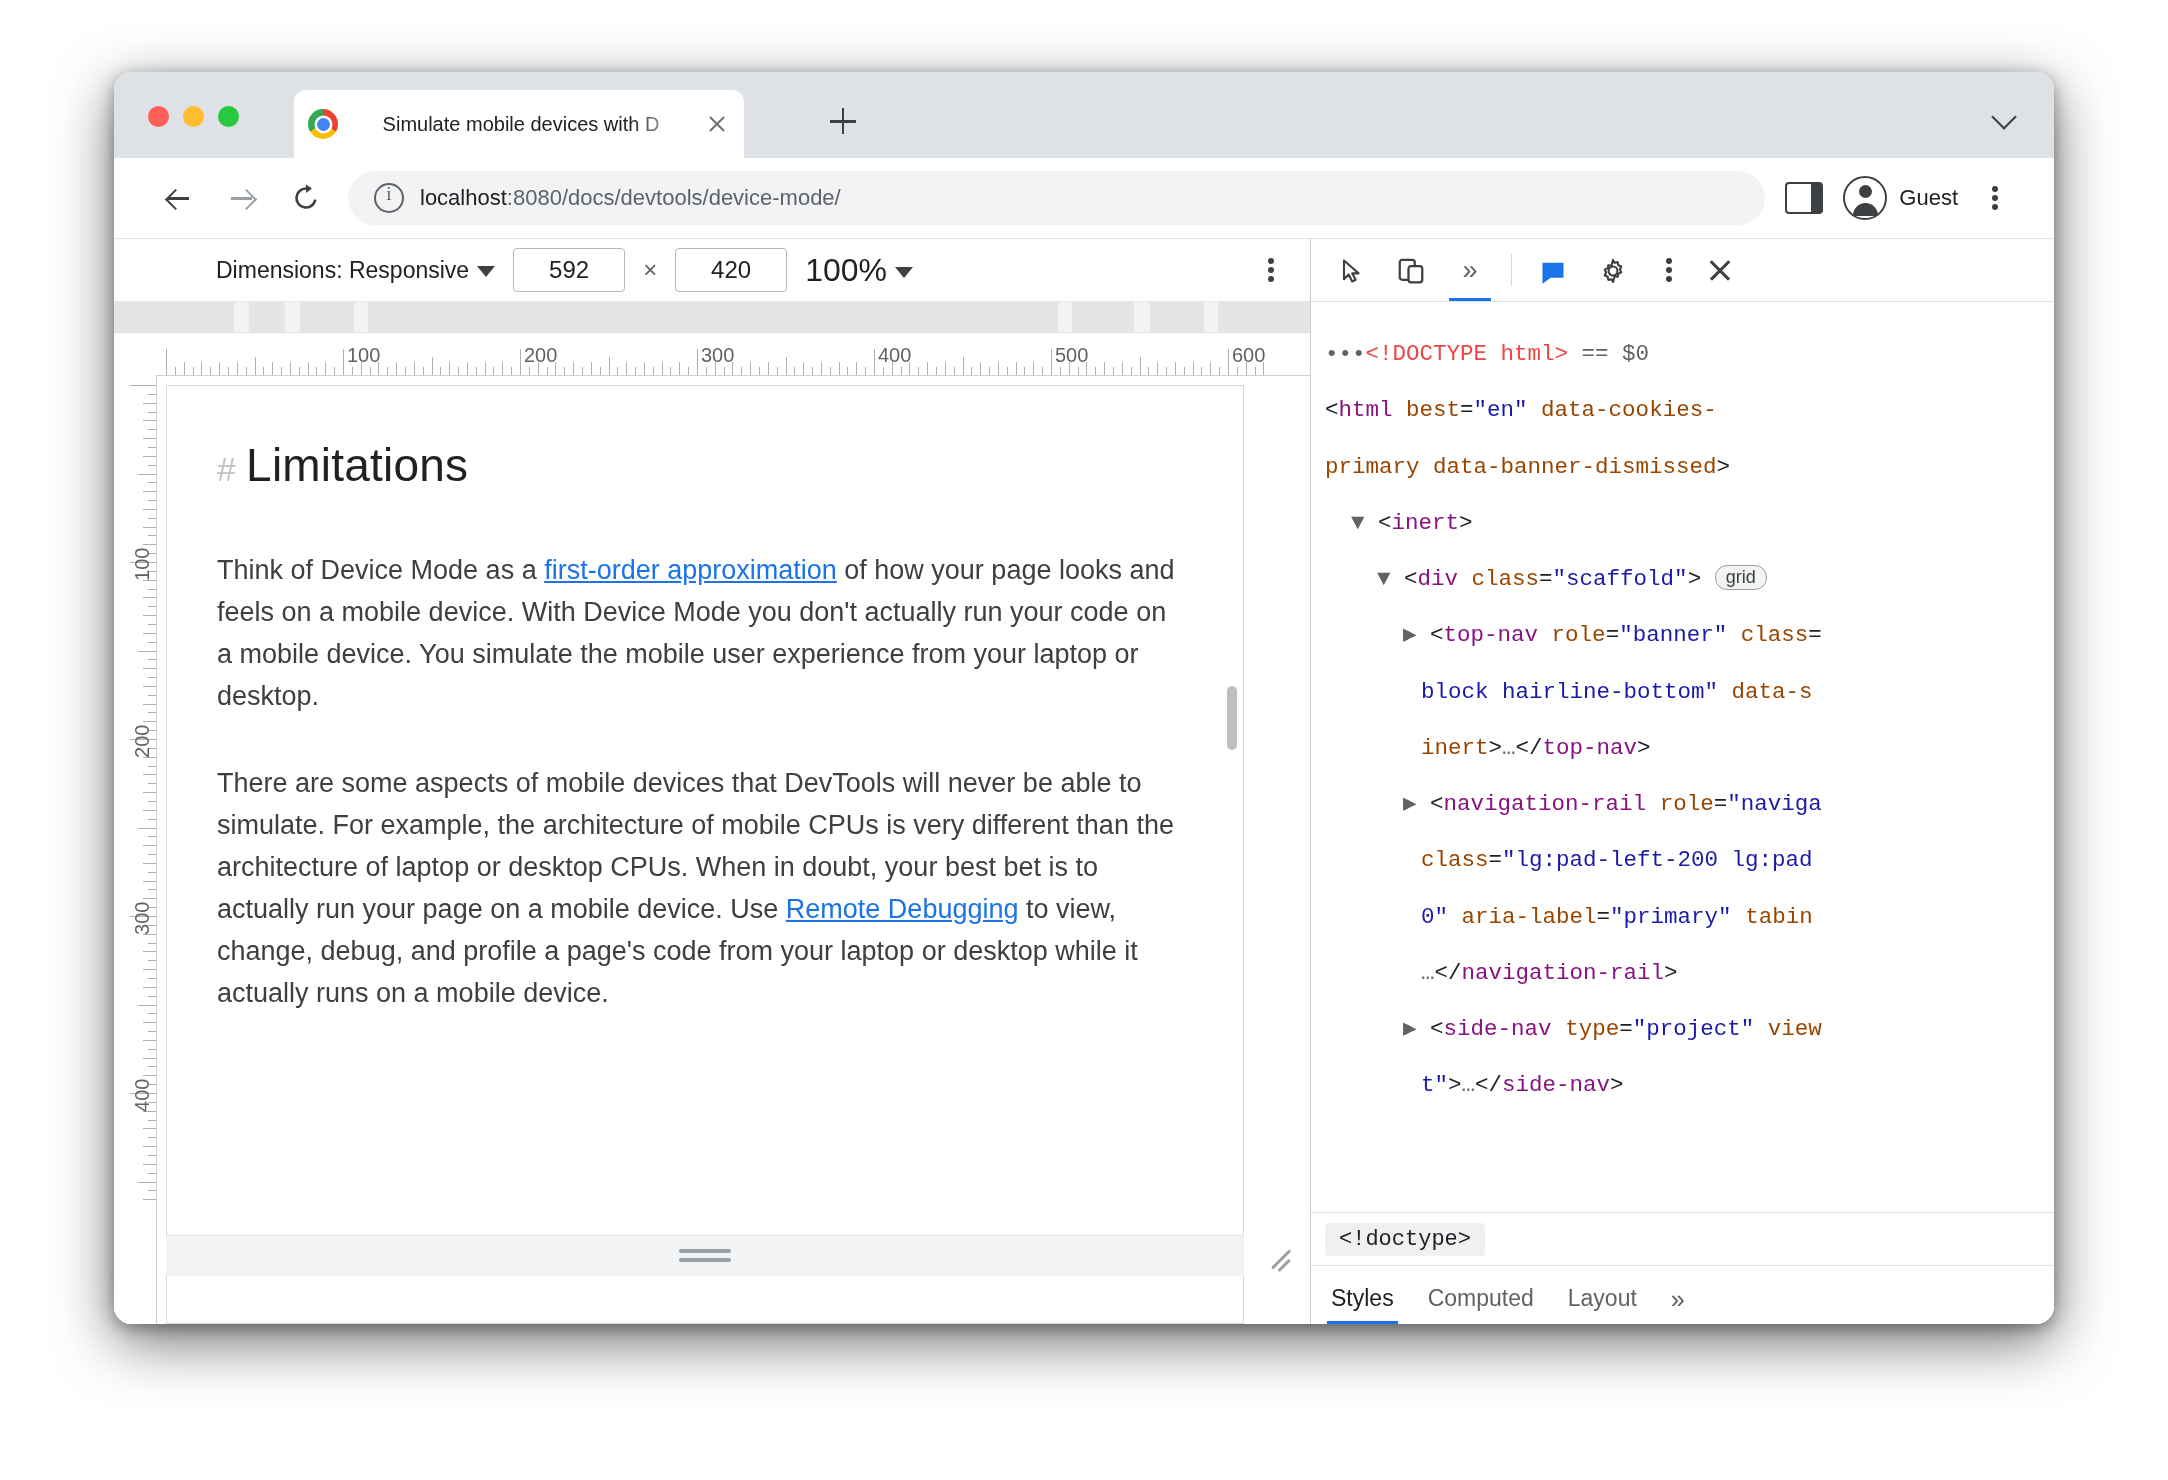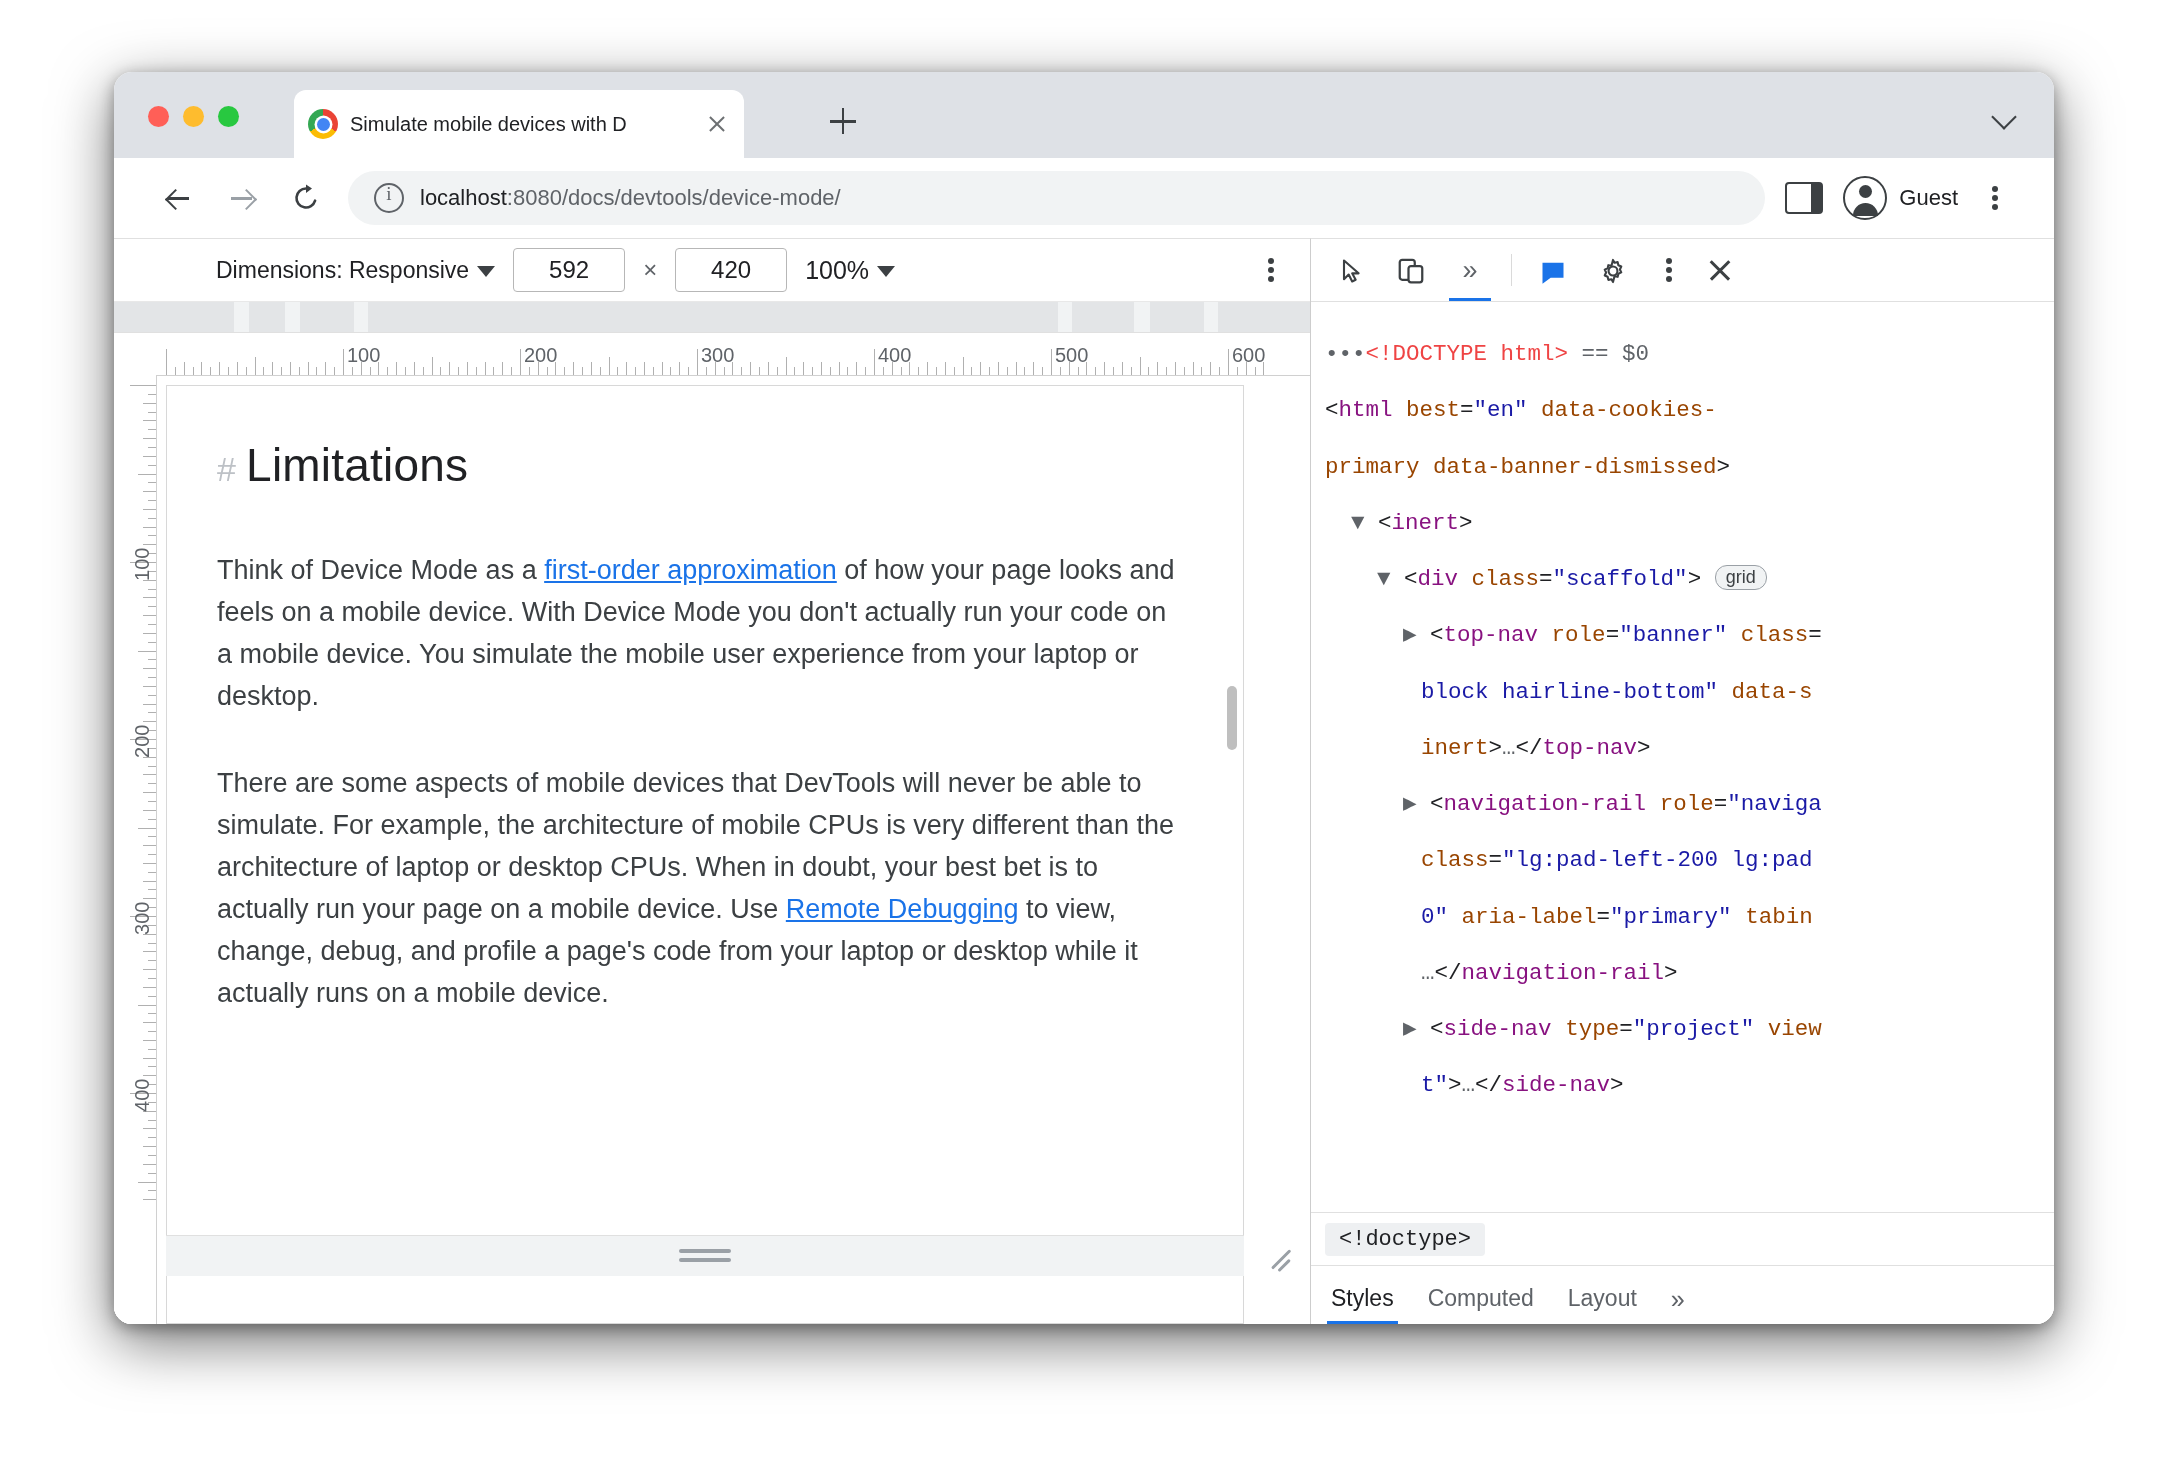--- a/index.html
+++ b/index.html
@@ -74,20 +74,21 @@
     content: ""; position: absolute; left: 50%; top: 50%;
     width: 13px; height: 13px; margin: -6.5px 0 0 -6.5px;
     border-radius: 50%; background: #4285f4; box-shadow: 0 0 0 2.5px #fff;
   }
   .tab-title {
     font-size: 20px; color: #202124;
     white-space: nowrap; overflow: hidden;
     flex: 1;
     -webkit-mask-image: linear-gradient(90deg, #000 82%, transparent 100%);
             mask-image: linear-gradient(90deg, #000 82%, transparent 100%);
+            text-align: center;
   }
   .tab-close {
     width: 26px; height: 26px; flex: none; position: relative; opacity: .75;
   }
   .tab-close::before, .tab-close::after {
     content: ""; position: absolute; left: 3px; top: 12px; width: 20px; height: 2px;
     background: #3c4043;
   }
   .tab-close::before { transform: rotate(45deg); }
   .tab-close::after { transform: rotate(-45deg); }
@@ -199,21 +200,21 @@
     font-size: 23px; color: #202124;
   }
   .dim-label { margin-left: 80px; }
   .caret { display:inline-block; width:0;height:0;border-left:9px solid transparent;border-right:9px solid transparent;border-top:11px solid #3c4043; margin-left:8px; vertical-align:middle;}
   .dim-input {
     width: 112px; height: 44px; border: 1.5px solid #b7b7b7; border-radius: 4px;
     text-align: center; font-size: 24px; color: #202124; background:#fff;
     box-sizing: border-box; font-family:"Liberation Sans", sans-serif;
   }
   .times { font-size: 24px; color:#5f6368; }
-  .zoom { font-size: 25px; }
+  .zoom { font-size: 32px; }
   .dt-kebab { margin-left: auto; }
 
   .ruler-top-strip {
     height: 30px; background: #f1f3f4; position: relative; border-bottom: 1px solid #e0e0e0;
   }
   .ruler-top-strip .seg {
     position: absolute; top: 0; bottom: 0; background: #e3e5e7;
   }
   .viewport-area { position: relative; flex: 1; background: #fff; overflow: hidden; }
 

